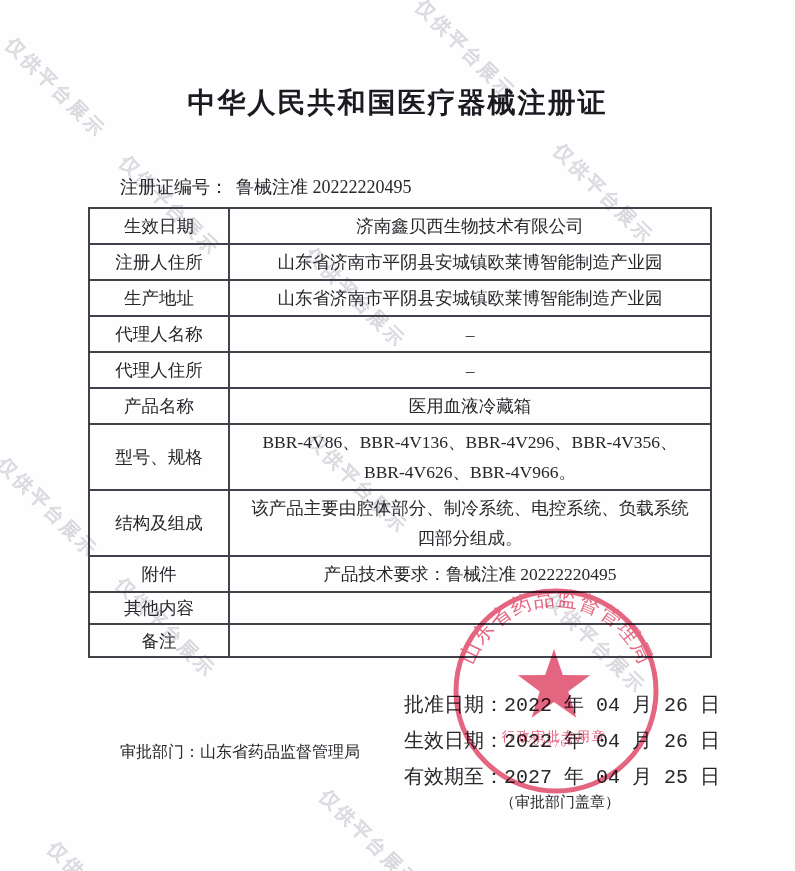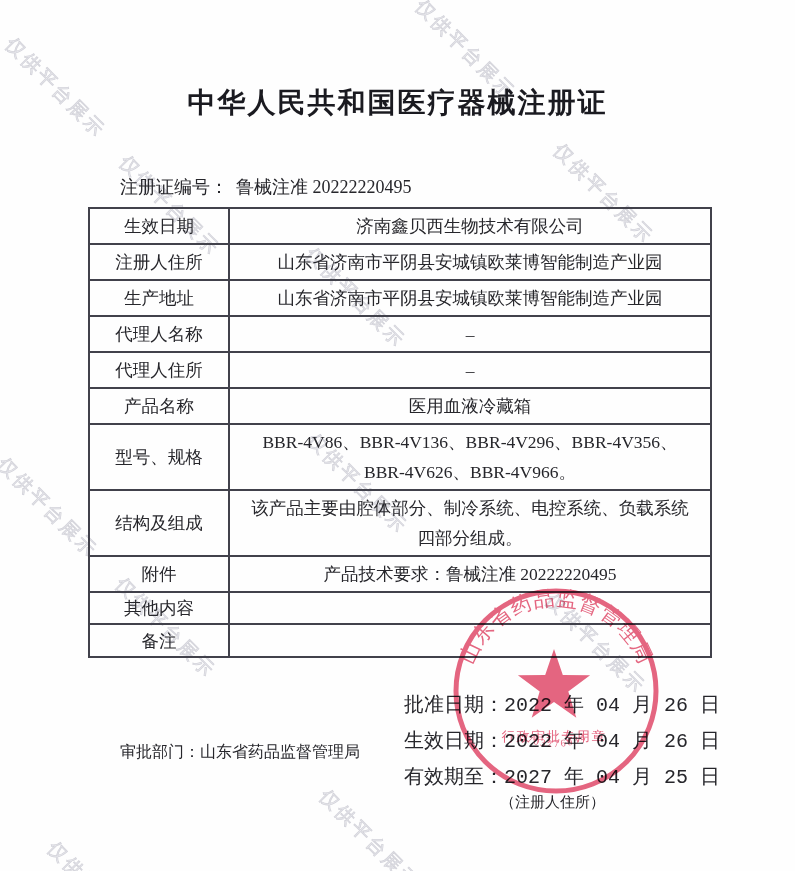--- a/index.html
+++ b/index.html
@@ -191,21 +191,21 @@
       <span>批准日期：</span><span>2022 年 04 月 26 日</span>
     </div>
     <div class="dline">
       <span>生效日期：</span><span>2022 年 04 月 26 日</span>
     </div>
     <div class="dline">
       <span>有效期至：</span><span>2027 年 04 月 25 日</span>
     </div>
   </div>
 
-  <div class="seal-note">（注册人住所）</div>
+  <div class="seal-note">（审批部门盖章）</div>
 
   <svg class="stamp" viewBox="0 0 220 220" aria-hidden="true">
     <circle cx="110" cy="110" r="100" fill="none" stroke="#e2506f" stroke-width="5"></circle>
     <path id="stamp-arc-top" d="M 26 86 A 88 88 0 0 1 194 86" fill="none"></path>
     <text font-size="21" fill="#e2506f" letter-spacing="1">
       <textPath href="#stamp-arc-top" startOffset="50%" text-anchor="middle">山东省药品监督管理局</textPath>
     </text>
     <polygon fill="#e2506f" points="108,68 116.8,93.9 144.1,94.3 122.3,110.6 130.3,136.7 108,121 85.7,136.7 93.7,110.6 71.9,94.3 99.2,93.9"></polygon>
     <text x="108" y="160" font-size="13.5" fill="#e2506f" text-anchor="middle" letter-spacing="1.5">行政审批专用章</text>
     <path id="stamp-arc-bottom" d="M 44 130 A 75 75 0 0 0 172 130" fill="none"></path>

